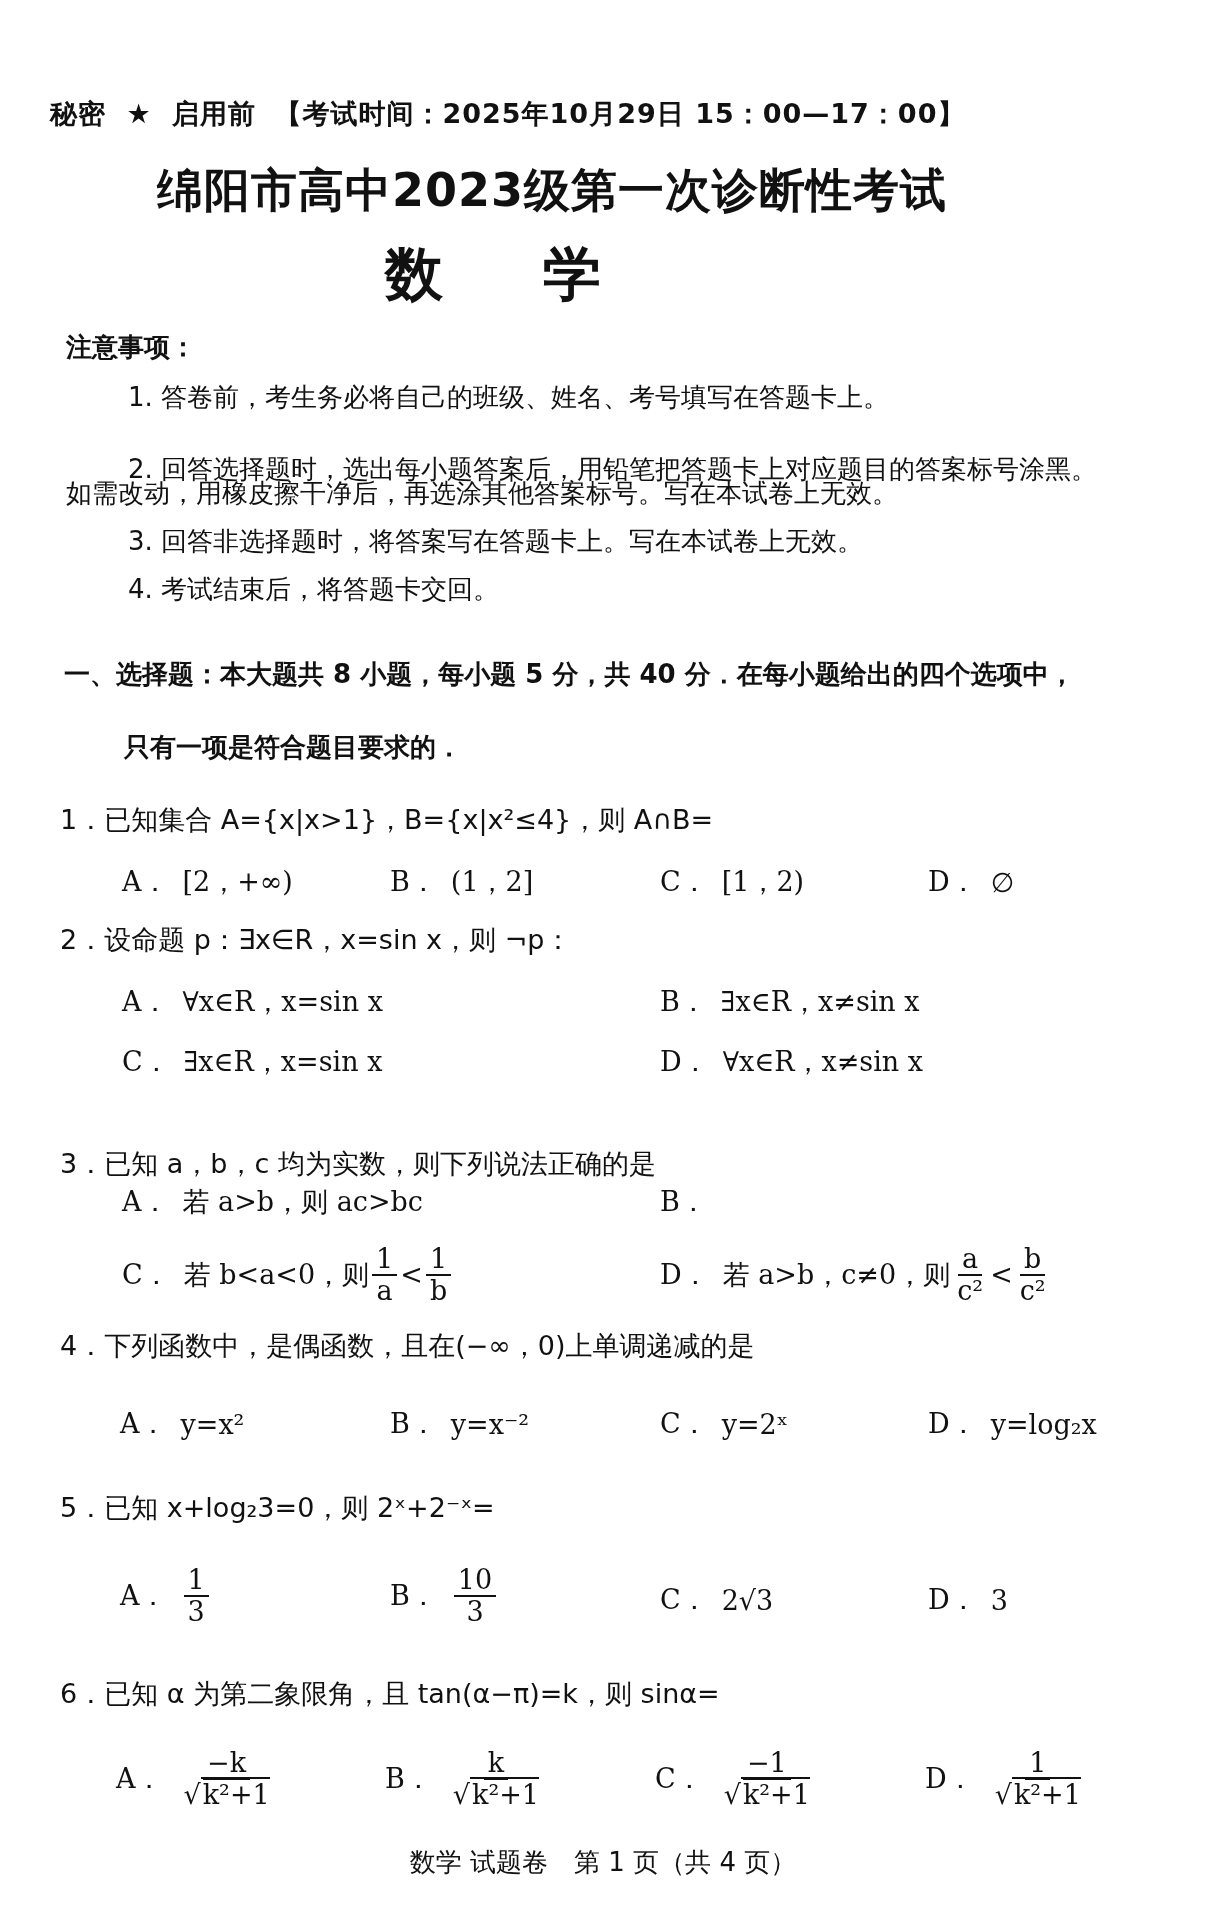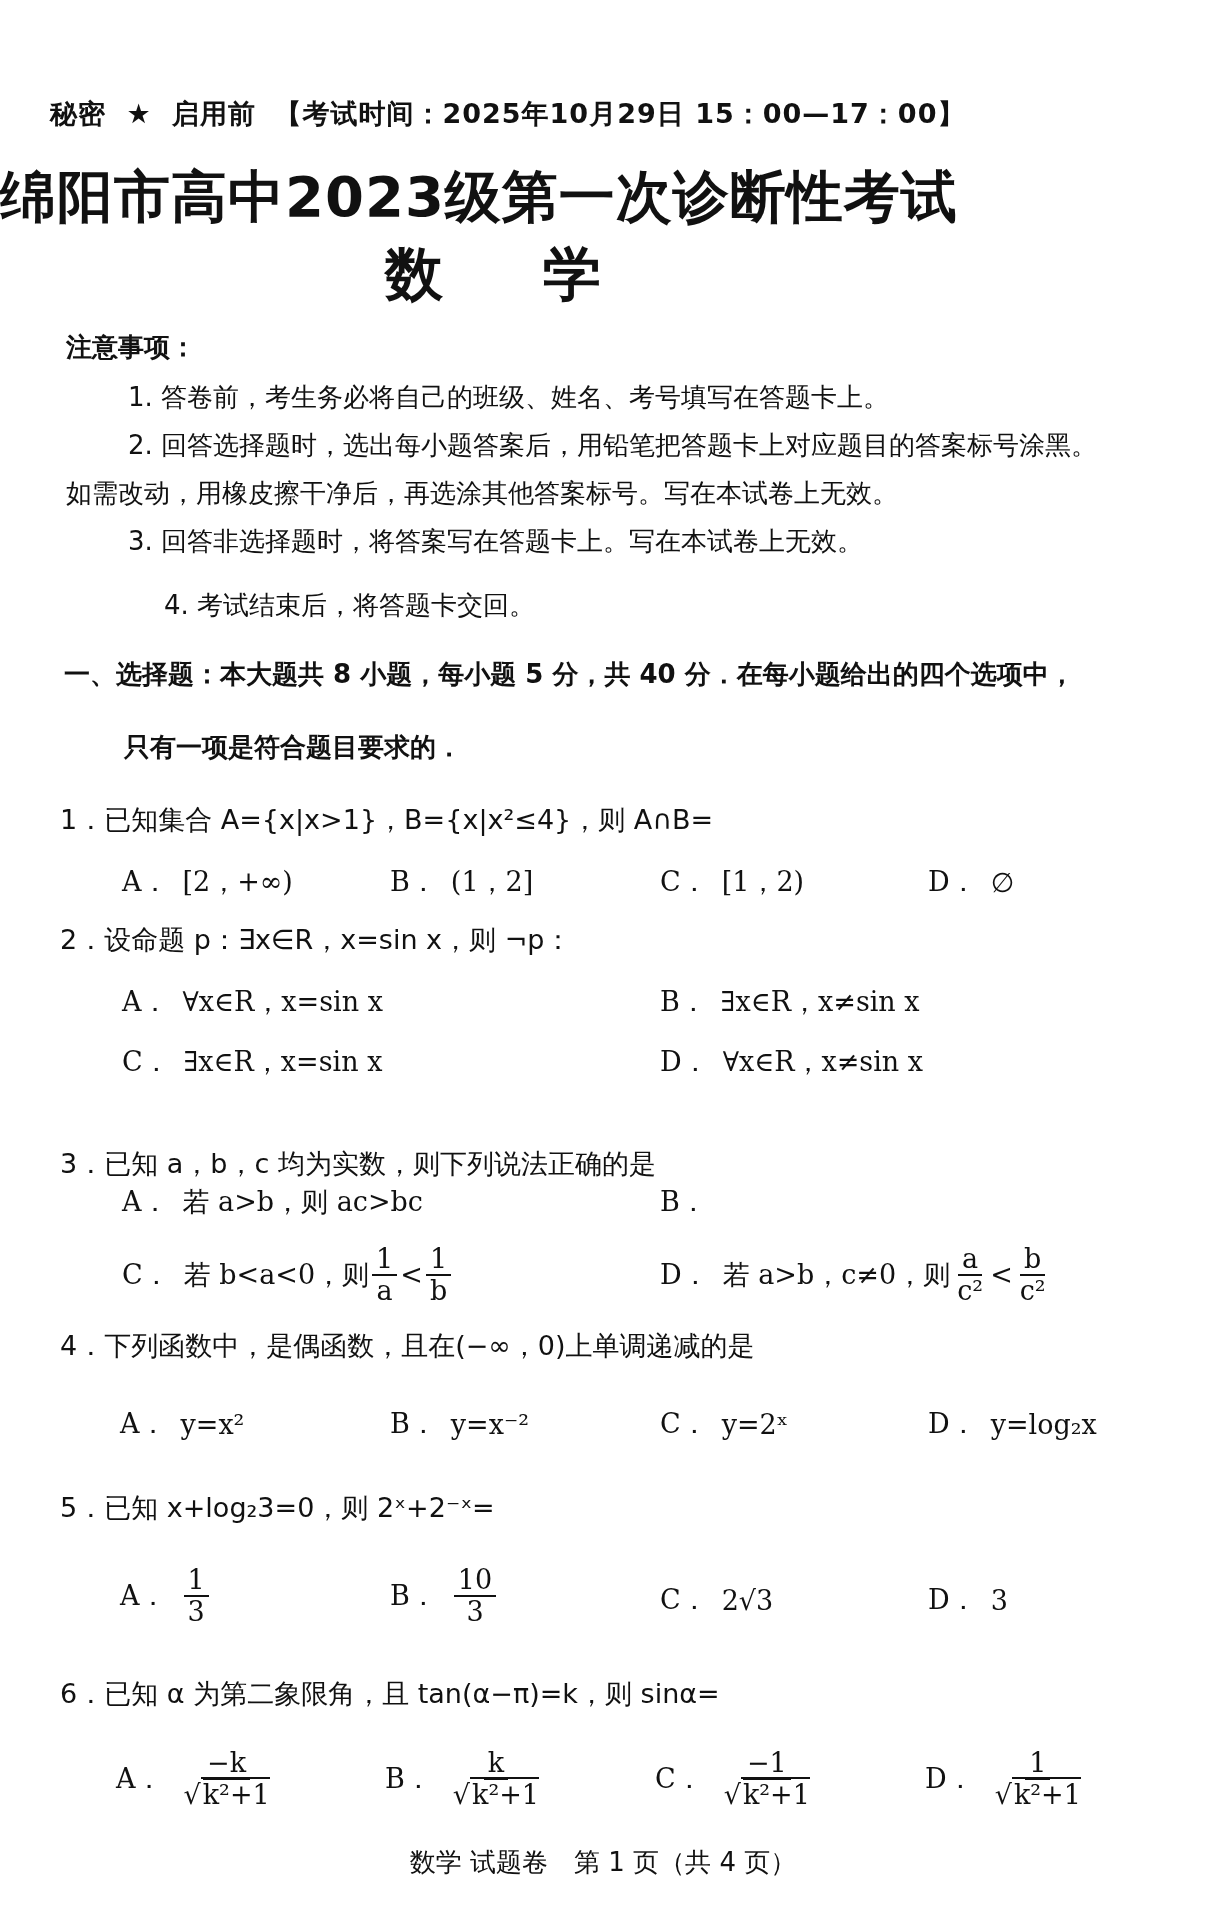--- a/index.html
+++ b/index.html
@@ -1,20 +1,20 @@
 <!DOCTYPE html>
 <html><head>
 <meta charset="utf-8">
 <style>
   html, body { margin: 0; padding: 0; background: #ffffff; }
   body { width: 1206px; height: 1930px; position: relative; overflow: hidden;
          font-family: "DejaVu Serif", "Liberation Serif", serif; color: #111; }
   .abs { position: absolute; white-space: nowrap; }
   .hdr { left: 50px; top: 96px; font-size: 27px; font-weight: bold; font-family: "DejaVu Sans", sans-serif; letter-spacing: 1px; }
-  .title { left: 0; width: 1104px; text-align: left; top: 160px; font-size: 56px; font-weight: bold; font-family: "DejaVu Sans", sans-serif; letter-spacing: 1px; }
+  .title { left: 0; width: 1104px; text-align: center; top: 160px; font-size: 46px; font-weight: bold; font-family: "DejaVu Sans", sans-serif; letter-spacing: 1px; }
   .subject { left: 0; width: 986px; text-align: center; top: 236px; font-size: 58px; font-weight: bold; font-family: "DejaVu Sans", sans-serif; letter-spacing: 100px; padding-left: 100px; box-sizing: border-box; }
   .notice-h { left: 66px; top: 330px; font-size: 26px; font-weight: bold; font-family: Liberation Serif, serif; }
   .note { font-size: 26px; font-family: "DejaVu Sans", sans-serif; }
   .sec { left: 64px; font-size: 26px; font-weight: bold; font-family: "DejaVu Sans", sans-serif; }
   .q { left: 60px; font-size: 27px; font-family: "DejaVu Sans", sans-serif; }
   .opt { font-size: 27px; font-family: "DejaVu Serif", serif; display: flex; align-items: center; }
   .opt .lbl { margin-right: 14px; }
   .frac { display: inline-flex; flex-direction: column; align-items: center; vertical-align: middle; line-height: 1.1; margin: 0 3px; }
   .frac .num { border-bottom: 2px solid #111; padding: 0 4px; }
   .frac .den { padding: 0 4px; }
@@ -29,24 +29,24 @@
   <span style="margin:0 10px;">★</span>
   <span>启用前</span>
   <span style="margin-left:8px;">【考试时间：2025年10月29日 15：00—17：00】</span>
 </div>
 
 <div class="abs title">绵阳市高中2023级第一次诊断性考试</div>
 <div class="abs subject">数学</div>
 
 <div class="abs notice-h">注意事项：</div>
 <div class="abs note" style="left:128px; top:380px;">1. 答卷前，考生务必将自己的班级、姓名、考号填写在答题卡上。</div>
-<div class="abs note" style="left:128px; top:428px;">2. 回答选择题时，选出每小题答案后，用铅笔把答题卡上对应题目的答案标号涂黑。</div>
+<div class="abs note" style="left:128px; top:452px;">2. 回答选择题时，选出每小题答案后，用铅笔把答题卡上对应题目的答案标号涂黑。</div>
 <div class="abs note" style="left:66px; top:476px;">如需改动，用橡皮擦干净后，再选涂其他答案标号。写在本试卷上无效。</div>
 <div class="abs note" style="left:128px; top:524px;">3. 回答非选择题时，将答案写在答题卡上。写在本试卷上无效。</div>
-<div class="abs note" style="left:128px; top:588px;margin-left:36px;">4. 考试结束后，将答题卡交回。</div>
+<div class="abs note" style="left:128px; top:572px;">4. 考试结束后，将答题卡交回。</div>
 
 <div class="abs sec" style="top:657px;">一、选择题：本大题共 8 小题，每小题 5 分，共 40 分．在每小题给出的四个选项中，</div>
 <div class="abs sec" style="left:124px; top:730px;">只有一项是符合题目要求的．</div>
 
 <div class="abs q" style="top:802px;">
   <span>1．</span><span>已知集合 A={x|x&gt;1}，B={x|x²≤4}，则 A∩B=</span>
 </div>
 <div class="abs opt" style="left:122px; top:864px;">
     <span class="lbl">A．</span>
     <span>[2，+∞)</span>

